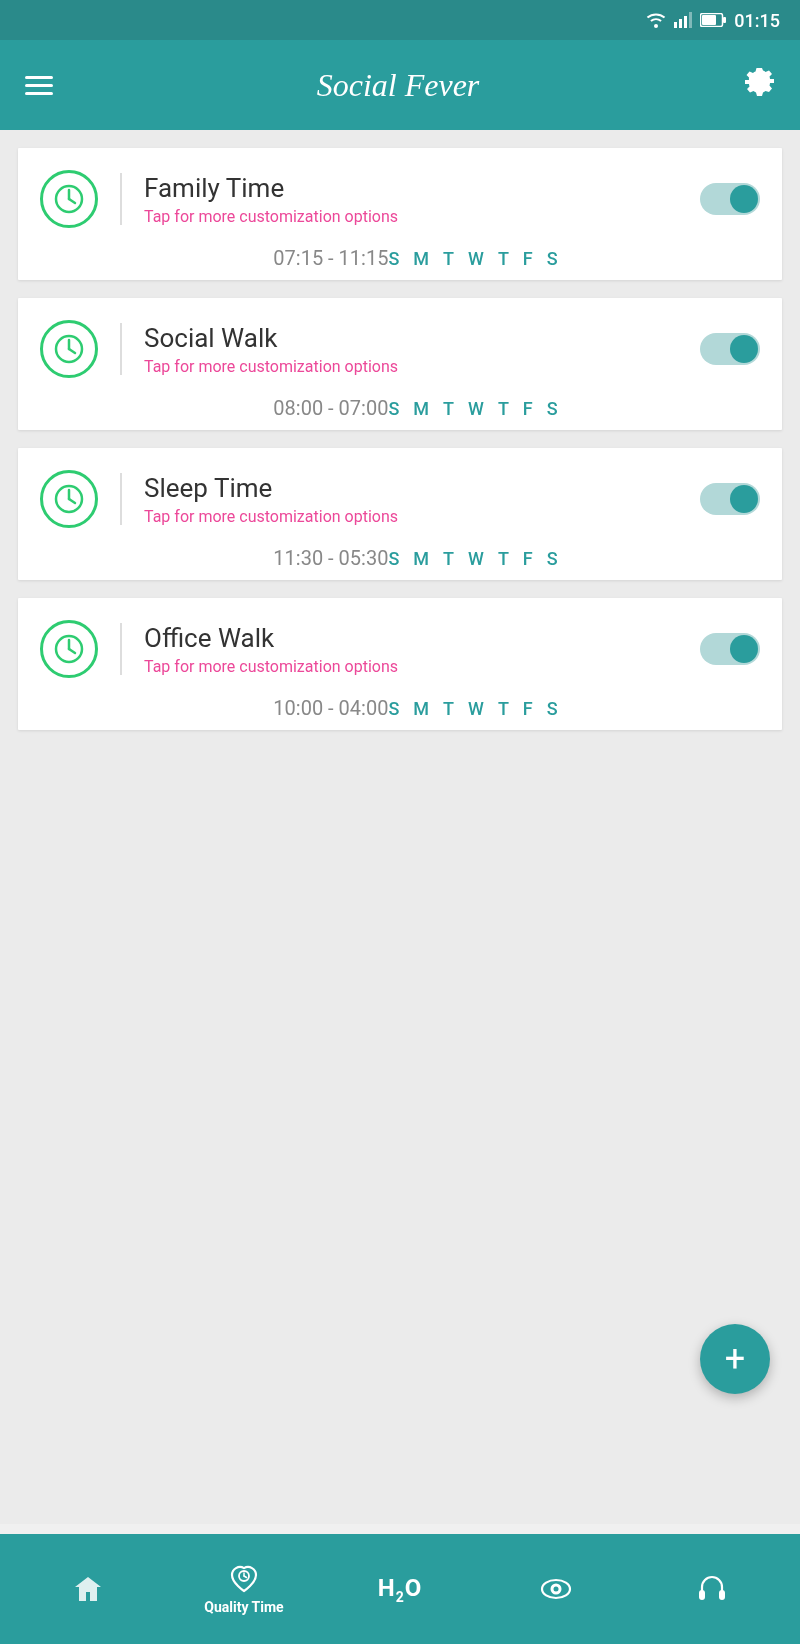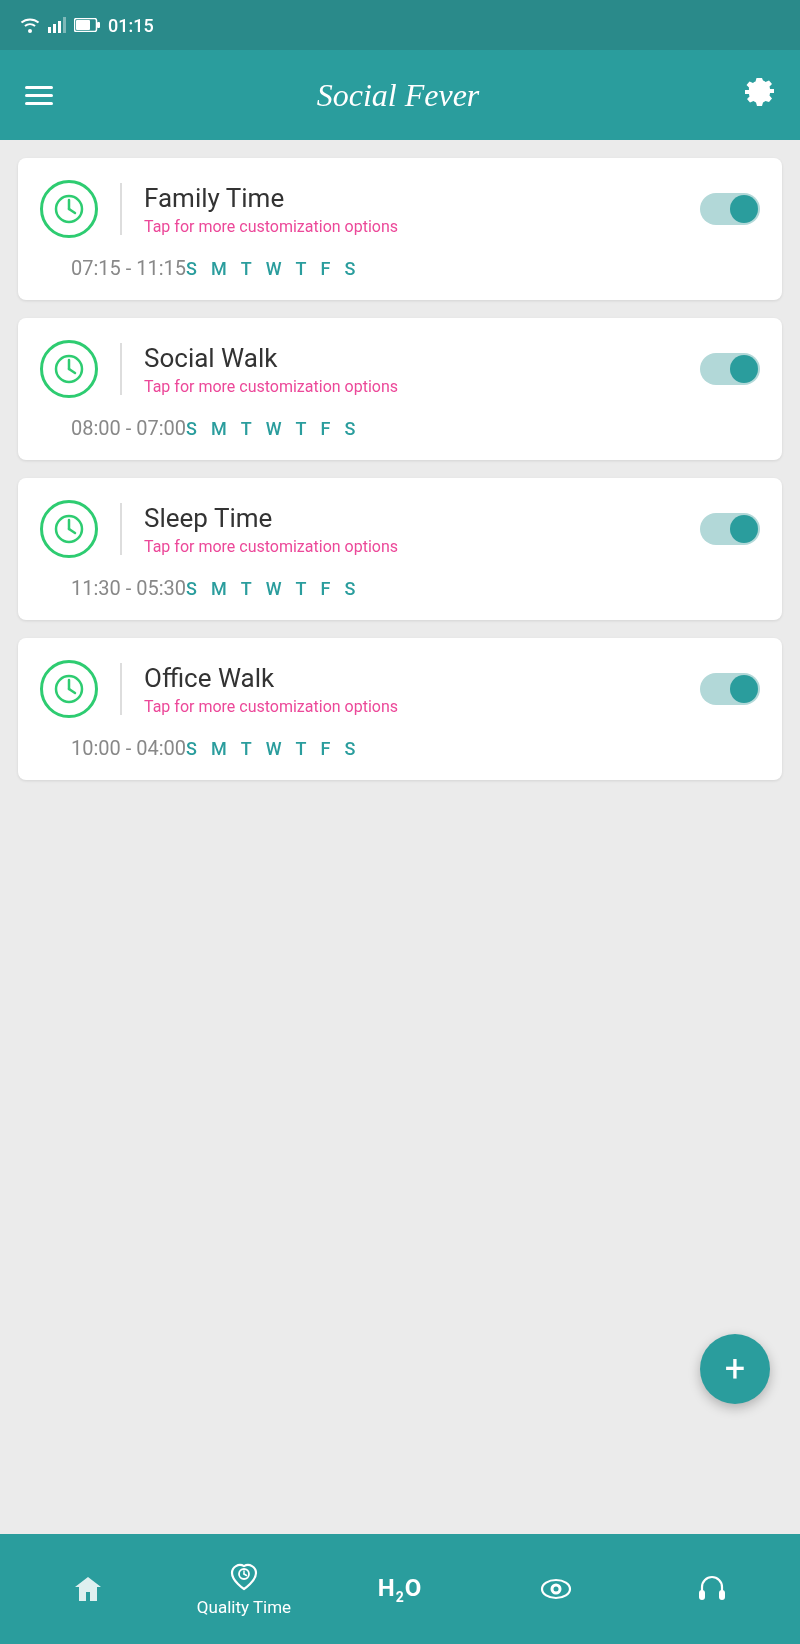--- a/index.html
+++ b/index.html
@@ -8,25 +8,25 @@
       height: 1644px;
       font-family: 'Roboto', Arial, sans-serif;
       background: #f0f0f0;
       overflow: hidden;
       position: relative;
     }
 
     
     .status-bar {
       width: 100%;
-      height: 50px;
+      height: 40px;
       background: #2a8a8a;
       display: flex;
       align-items: center;
-      justify-content: flex-start;
+      justify-content: flex-end;
       padding: 0 20px;
       gap: 10px;
     }
     .status-icons {
       display: flex;
       align-items: center;
       gap: 8px;
     }
     .status-time {
       color: white;
@@ -80,22 +80,22 @@
       flex-direction: column;
       gap: 18px;
       height: calc(1644px - 50px - 90px - 110px);
       overflow-y: auto;
       position: relative;
     }
 
     
     .card {
       background: white;
-      border-radius: 8px;
-      padding: 22px 22px 20px 22px;
+      border-radius: 1px;
+      padding: 22px 22px 10px 22px;
       box-shadow: 0 1px 3px rgba(0,0,0,0.1);
     }
     .card-top {
       display: flex;
       align-items: center;
       justify-content: space-between;
     }
     .card-left {
       display: flex;
       align-items: center;
@@ -155,21 +155,21 @@
       width: 28px;
       height: 28px;
       border-radius: 50%;
       background: #2a9d9d;
     }
 
     
     .card-bottom {
       display: flex;
       align-items: center;
-      justify-content: flex-start;
+      justify-content: center;
       margin-top: 18px;
       margin-left: 31px;
     }
     .card-time {
       font-size: 20px;
       color: #888;
     }
     .card-days {
       display: flex;
       gap: 14px;
@@ -217,22 +217,22 @@
     .nav-item {
       display: flex;
       flex-direction: column;
       align-items: center;
       gap: 4px;
       cursor: pointer;
       flex: 1;
     }
     .nav-label {
       color: white;
-      font-size: 17px;
-      font-weight: 400;
+      font-size: 14px;
+      font-weight: 700;
     }
 
     
     .clock-svg {
       fill: none;
       stroke: #2ecc71;
       stroke-width: 2.5;
     }
 
     

